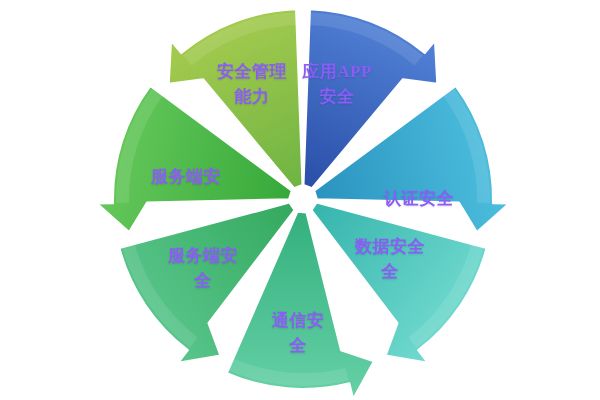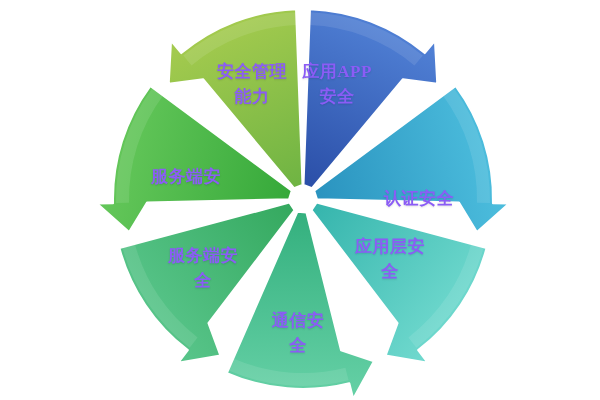--- a/index.html
+++ b/index.html
@@ -91,21 +91,21 @@
         <path d="M 291.74164521547186 190.67837470528193 L 150.20804220997493 86.06365671454031 A 190 190 0 0 0 113.04594115697304 203.17798145757607 L 97.04980988598129 203.52981147505616 L 129.1120444127639 232.0451040502433 L 147.0377201078305 202.4303426704309 L 289.0033851378822 199.30785126529508 Z" fill="url(#grad-5)" stroke="#ffffff" stroke-width="2" stroke-linejoin="round"></path>
         <path d="M 116.04521577028399 203.11201332929855 A 187 187 0 0 1 152.62054680665955 87.84686213483704 L 163.07473339229284 95.57408562278955 A 174 174 0 0 0 129.04207242796477 202.82615144009597 Z" fill="rgba(255,255,255,0.10)"></path>
         <path d="M 302.4869880781082 185.0094024870988 L 296.0376953457542 9.127605182055305 A 190 190 0 0 0 181.30274203354216 53.089831048533796 L 171.05455188899833 40.80265892630504 L 168.74980637735192 83.64885994372877 L 203.08014609069778 79.20007180826984 L 294.03283362352414 188.24872439304986 Z" fill="url(#grad-6)" stroke="#ffffff" stroke-width="2" stroke-linejoin="round"></path>
         <path d="M 183.22427768564413 55.393675821451666 A 187 187 0 0 1 296.1476264718739 12.125590363391296 L 296.62399468505913 25.116859482513803 A 174 174 0 0 0 191.550932178086 65.37700317076252 Z" fill="rgba(255,255,255,0.10)"></path>
       </g>
   </svg>
   <div id="labels-layer">
       <div class="seg-label" style="left: 337px; top: 85px;">应用APP
 安全</div>
       <div class="seg-label" style="left: 419px; top: 181px; margin-top: 18px;">认证安全</div>
-      <div class="seg-label" style="left: 390px; top: 260px;">应用层安
+      <div class="seg-label" style="left: 390px; top: 260px;">数据安全
 全</div>
       <div class="seg-label" style="left: 298px; top: 334px;">通信安
 全</div>
       <div class="seg-label" style="left: 203px; top: 258px; margin-top: 11px;">服务端安
 全</div>
       <div class="seg-label" style="left: 186px; top: 177px;">服务端安</div>
       <div class="seg-label" style="left: 252px; top: 85px;">安全管理
 能力</div>
     </div>
 </div>

